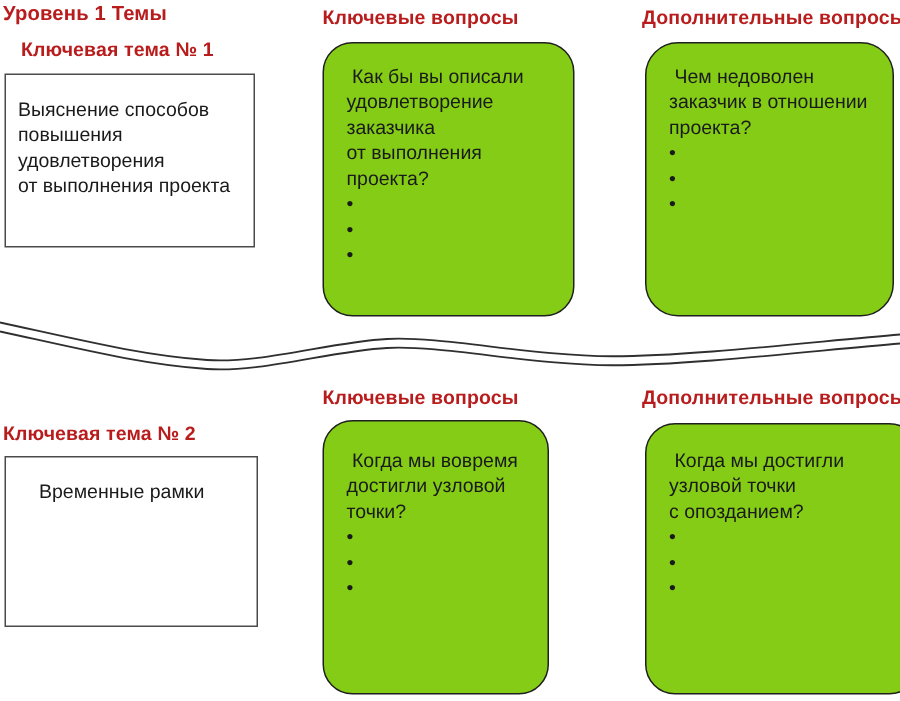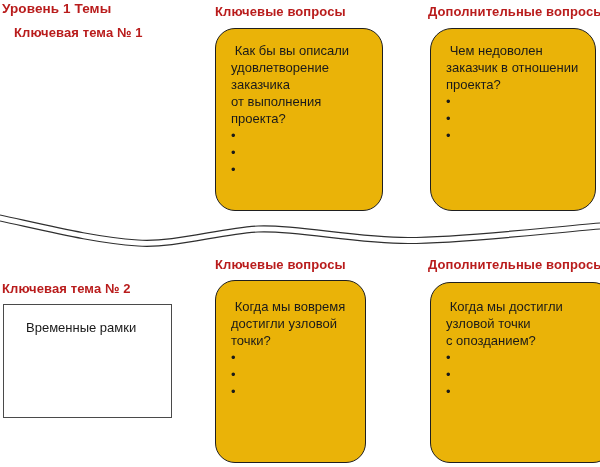--- a/index.html
+++ b/index.html
@@ -8,38 +8,43 @@
     font-family:"Liberation Sans",sans-serif;color:#1a1a1a;
   }
   .hdr{
     position:absolute;font-size:13px;font-weight:700;color:#b91c1c;
     white-space:nowrap;line-height:15px;letter-spacing:0.1px;
   }
   .rectbox{
     position:absolute;background:#fff;border:1px solid #4a4a4a;box-sizing:border-box;
   }
   .roundbox{
-    position:absolute;background:#eab308;border:1.3px solid #1f1f1f;border-radius:20px;box-sizing:border-box;
+    position:absolute;background:#84cc16;border:1.3px solid #1f1f1f;border-radius:20px;box-sizing:border-box;
   }
   .btext{
     font-size:13px;line-height:17px;color:#1a1a1a;white-space:pre-wrap;
   }
   .rectbox .btext{padding:14px 6px 0 8px;}
   .roundbox .btext{padding:13px 10px 0 15px;}
   .divider-svg{position:absolute;left:0;top:0;pointer-events:none;}
 </style>
 </head>
 <body>
 
 <div class="canvas">
 
   <div class="hdr" style="left:2px;top:1px;font-size:13.5px;">Уровень 1 Темы</div>
 
   <div class="hdr" style="left:2px;top:25px;margin-left:12px;">Ключевая тема № 1</div>
 
+  <div class="rectbox" style="left:3px;top:49px;width:167px;height:116px;">
+    <div class="btext">Выяснение способов
+повышения удовлетворения
+от выполнения проекта</div>
+  </div>
 
   <div class="hdr" style="left:215px;top:4px;">Ключевые вопросы</div>
 
   <div class="roundbox" style="left:215px;top:28px;width:168px;height:183px;">
     <div class="btext"> Как бы вы описали
 удовлетворение
 заказчика
 от выполнения проекта?
 •
 •

